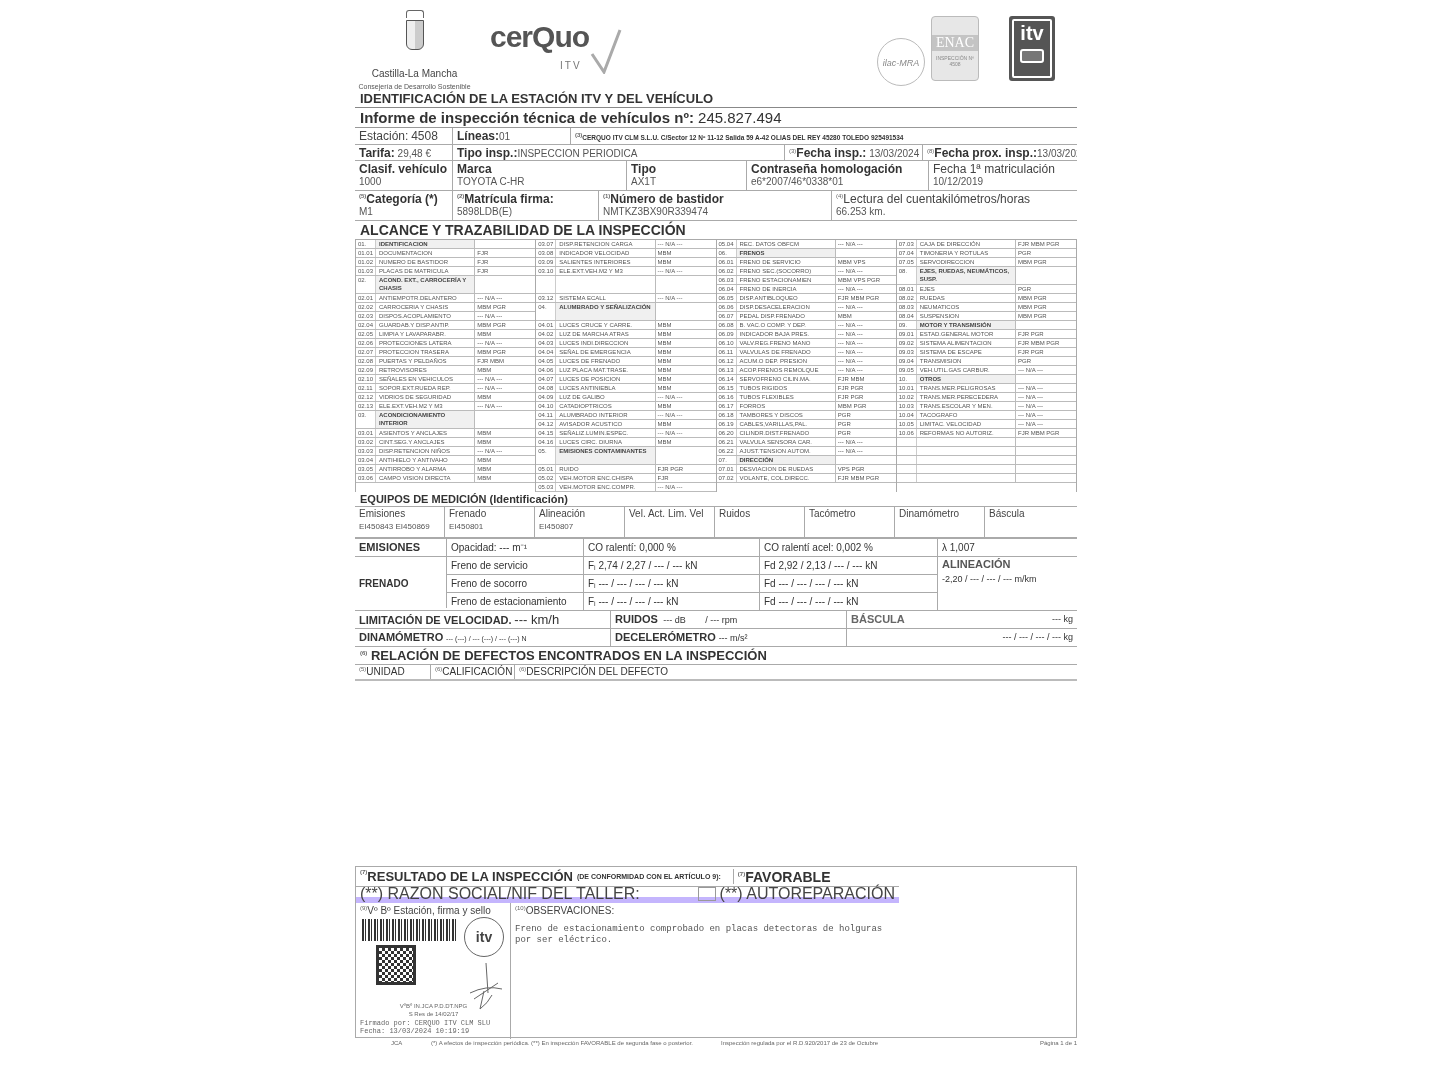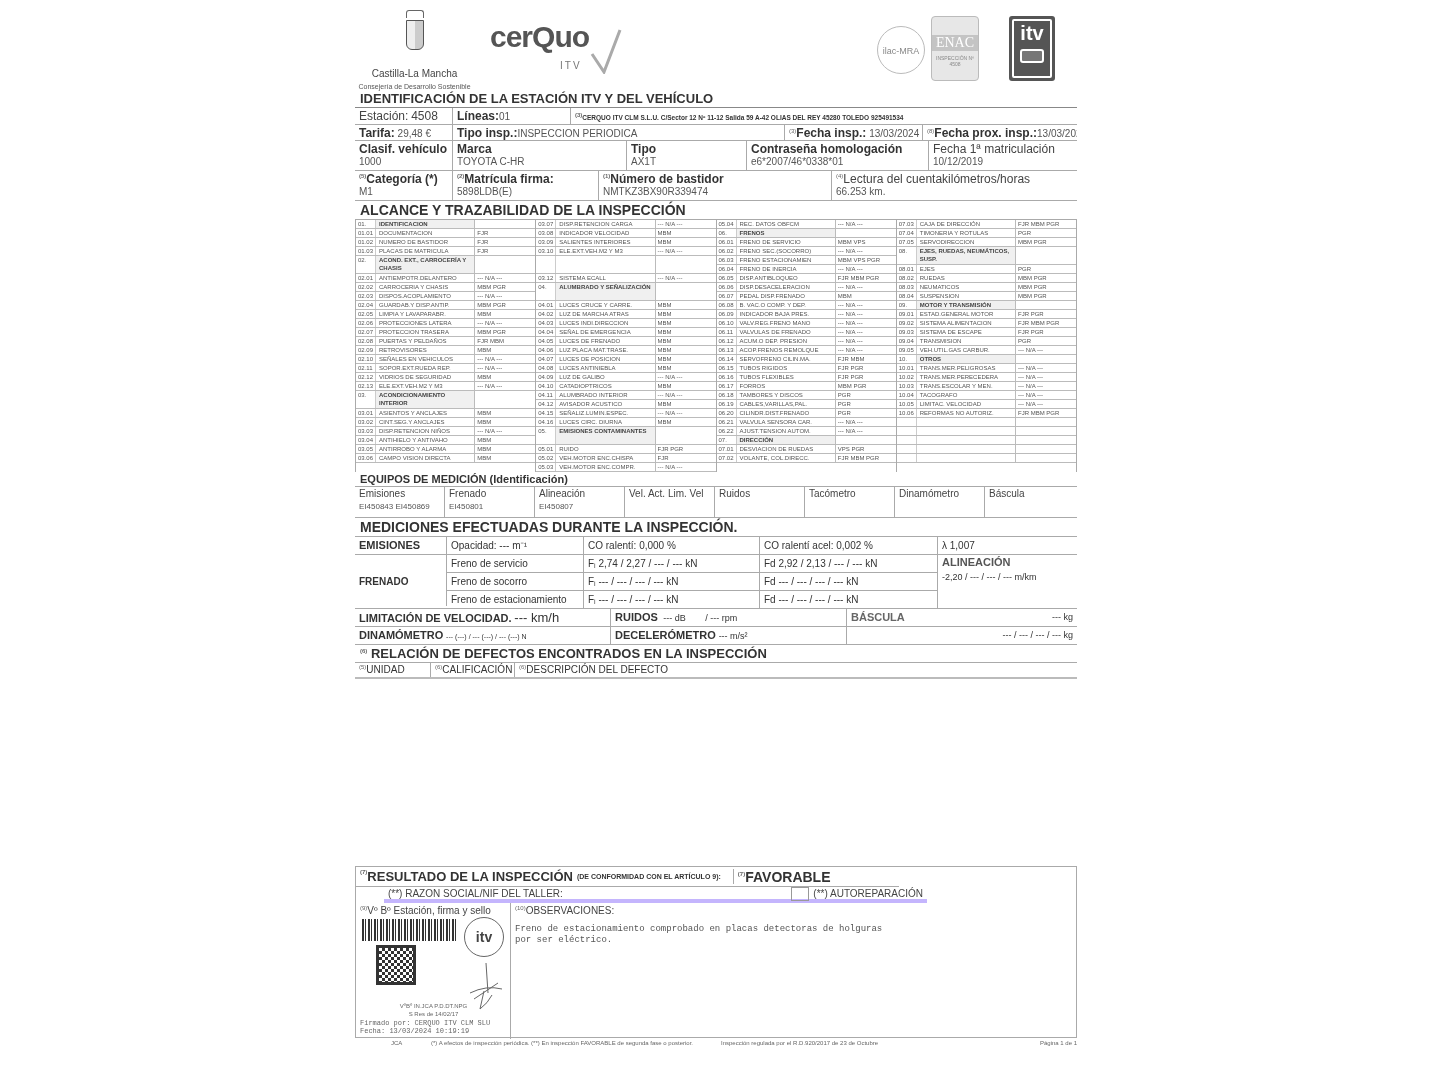--- a/index.html
+++ b/index.html
@@ -13,21 +13,21 @@
   .clm-shield { width: 22px; height: 42px; margin: 0 auto; position: relative; }
   .clm-shield .crown { width: 18px; height: 8px; border: 1px solid #666; border-bottom: none; margin: 0 auto; border-radius: 3px 3px 0 0; }
   .clm-shield .body { width: 18px; height: 30px; border: 1px solid #555; margin: 2px auto 0; background: linear-gradient(90deg, #eee 50%, #ccc 50%); border-radius: 0 0 6px 6px; }
   .clm-name { font-size: 10px; color: #444; margin-top: 16px; }
   .clm-sub { font-size: 7px; color: #555; margin-top: 4px; white-space: nowrap; }
   .cerquo { position: absolute; left: 135px; top: 12px; width: 135px; }
   .cerquo-word { font-size: 30px; font-weight: bold; color: #555; letter-spacing: -1px; margin-top: 38px; }
   .cerquo-itv { font-size: 10px; color: #777; position: absolute; left: 70px; top: 40px; letter-spacing: 2px; }
   .cerquo-check { position: absolute; left: 100px; top: 8px; }
   .banner { position: absolute; left: 283px; top: 18px; width: 172px; height: 48px; background: #9a9a9a; color: #fff; font-weight: bold; font-size: 13px; text-align: center; line-height: 16px; padding-top: 8px; }
-  .ilac { position: absolute; left: 522px; top: 18px; width: 48px; height: 48px; border-radius: 50%; border: 1px solid #bbb; font-size: 9px; color: #888; text-align: center; line-height: 48px; }
+  .ilac { position: absolute; left: 522px; top: 30px; width: 48px; height: 48px; border-radius: 50%; border: 1px solid #bbb; font-size: 9px; color: #888; text-align: center; line-height: 48px; font-style: italic; }
   .enac { position: absolute; left: 576px; top: 8px; width: 48px; height: 65px; border: 1px solid #bbb; border-radius: 4px; background: #e7e7e7; text-align: center; }
   .enac-t { font-family: "Liberation Serif", serif; font-size: 14px; color: #fff; background: #c4c4c4; margin-top: 18px; }
   .enac-s { font-size: 5px; color: #888; margin-top: 4px; line-height: 6px; }
   .itv { position: absolute; left: 654px; top: 8px; width: 46px; height: 65px; background: #555; border-radius: 3px; padding: 3px; }
   .itv-inner { width: 100%; height: 100%; border: 2px solid #fff; border-radius: 2px; color: #fff; text-align: center; }
   .itv-word { font-size: 20px; font-weight: bold; line-height: 24px; }
   .itv-car { width: 24px; height: 14px; margin: 4px auto 0; border: 2px solid #fff; border-radius: 3px; background: #777; }
 
   
   .sec-title { font-weight: bold; font-size: 13px; color: #333; border-bottom: 1px solid #888; padding: 1px 5px; }
@@ -54,21 +54,21 @@
 
   
   .meas .cell { font-size: 10px; height: 17px; line-height: 15px; }
   .meas .hd { font-weight: bold; font-size: 11px; color: #333; }
 
   
   .result-box { position: absolute; left: 0; top: 858px; width: 722px; height: 172px; border: 1px solid #aaa; }
   .res-title { font-weight: bold; font-size: 13px; padding: 2px 4px; height: 20px; border-bottom: 1px solid #aaa; width: 543px; display: flex; }
   .res-title .small { font-size: 7px; font-weight: bold; margin-left: 4px; margin-top: 4px; }
   .res-title .fav { margin-left: 12px; font-size: 14px; border-left: 1px solid #aaa; padding-left: 4px; }
-  .razon { width: 543px; display: flex; border-bottom: 4px solid #c4b5fd; height: 16px; font-size: 10px; color: #444; line-height: 14px; margin-left: 28px; }
+  .razon { width: 543px; display: flex; border-bottom: 6px solid #c4b5fd; height: 16px; font-size: 16px; color: #444; line-height: 14px; }
   .razon .l { flex: 1; padding-left: 4px; }
   .razon .chk { width: 18px; height: 14px; border: 1px solid #999; margin: 0 4px; }
   .razon .r { padding-right: 4px; }
   .lower { display: flex; width: 543px; height: 136px; }
   .stamp { width: 155px; border-right: 1px solid #aaa; position: relative; font-size: 9px; }
   .stamp-t { padding: 2px 4px; font-size: 10px; color: #444; }
   .barcode { position: absolute; left: 6px; top: 16px; width: 95px; height: 22px; background: repeating-linear-gradient(90deg, #333 0 2px, #fff 2px 3px, #333 3px 4px, #fff 4px 6px); }
   .qr { position: absolute; left: 20px; top: 42px; width: 40px; height: 40px; background: repeating-conic-gradient(#333 0 25%, #fff 0 50%) 0 0 / 6px 6px; border: 3px solid #333; }
   .seal { position: absolute; left: 108px; top: 14px; width: 40px; height: 40px; border-radius: 50%; border: 1px solid #666; text-align: center; font-weight: bold; font-size: 14px; line-height: 38px; color: #444; }
   .sig { position: absolute; left: 110px; top: 60px; }
@@ -116,20 +116,24 @@
     </div>
     <div class="itv">
       <div class="itv-inner">
         <div class="itv-word">itv</div>
         <div class="itv-car"></div>
       </div>
     </div>
   </div>
 
   <div class="sec-title">IDENTIFICACIÓN DE LA ESTACIÓN ITV Y DEL VEHÍCULO</div>
+  <div class="report-line">
+    <b>Informe de inspección técnica de vehículos nº:</b>
+    <span>245.827.494</span>
+  </div>
   <div class="row" style="height:17px">
     <div class="cell" style="width:98px"><span class="lbl">Estación:</span> <span class="lbl">4508</span></div>
     <div class="cell" style="width:118px"><span class="lbl b">Líneas:</span><span class="val">01</span></div>
     <div class="cell" style="flex:1;font-size:6.5px;font-weight:bold;line-height:12px"><sup>(3)</sup><span>CERQUO ITV CLM S.L.U. C/Sector 12 Nº 11-12 Salida 59 A-42 OLIAS DEL REY 45280 TOLEDO 925491534</span></div>
   </div>
   <div class="row" style="height:16px">
     <div class="cell" style="width:98px"><span class="lbl b">Tarifa:</span> <span class="val">29,48</span> <span class="val">€</span></div>
     <div class="cell" style="width:332px"><span class="lbl b">Tipo insp.:</span><span class="val">INSPECCION PERIODICA</span></div>
     <div class="cell" style="width:138px"><sup>(3)</sup><span class="lbl b">Fecha insp.:</span> <span class="val">13/03/2024</span></div>
     <div class="cell" style="flex:1"><sup>(8)</sup><span class="lbl b">Fecha prox. insp.:</span><span class="val">13/03/2026</span></div>
@@ -731,21 +735,20 @@
       <div class="cell" style="width: 90px;">
         <div class="lbl" style="font-size: 10px;">Dinamómetro</div>
         <div class="val" style="font-size: 8px; margin-top: 3px;"></div>
       </div>
       <div class="cell" style="width: 92px;">
         <div class="lbl" style="font-size: 10px;">Báscula</div>
         <div class="val" style="font-size: 8px; margin-top: 3px;"></div>
       </div>
     </div>
 
-  <div class="sec-title big" style="border-bottom:none;font-size:14px">MEDICIONES EFECTUADAS DURANTE LA INSPECCIÓN.</div>
   <div class="meas" style="border-top:1px solid #aaa">
     <div class="row">
       <div class="cell hd" style="width:92px">EMISIONES</div>
       <div class="cell" style="width:137px">Opacidad:  ---       m⁻¹</div>
       <div class="cell" style="width:176px">CO ralentí: 0,000 %</div>
       <div class="cell" style="width:178px">CO ralentí acel: 0,002 %</div>
       <div class="cell" style="flex:1">λ   1,007</div>
     </div>
     <div style="display:flex;border-bottom:1px solid #aaa">
       <div class="cell hd" style="width:92px;height:51px;line-height:51px;font-size:10px">FRENADO</div>

